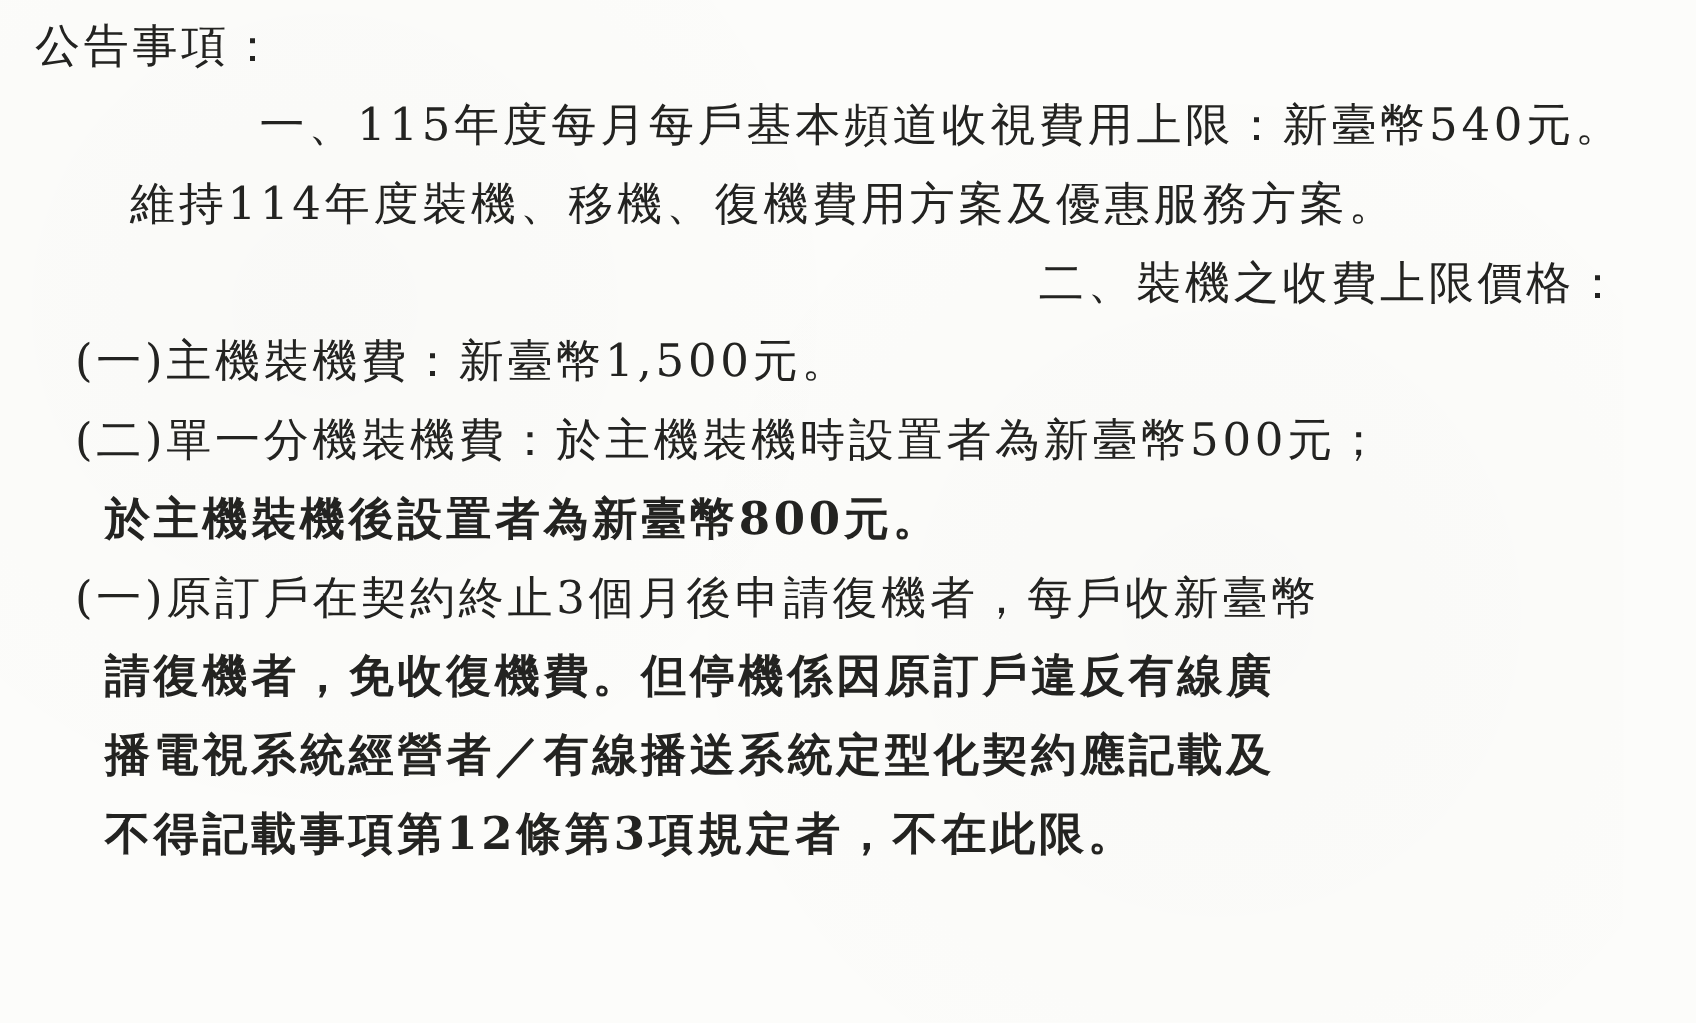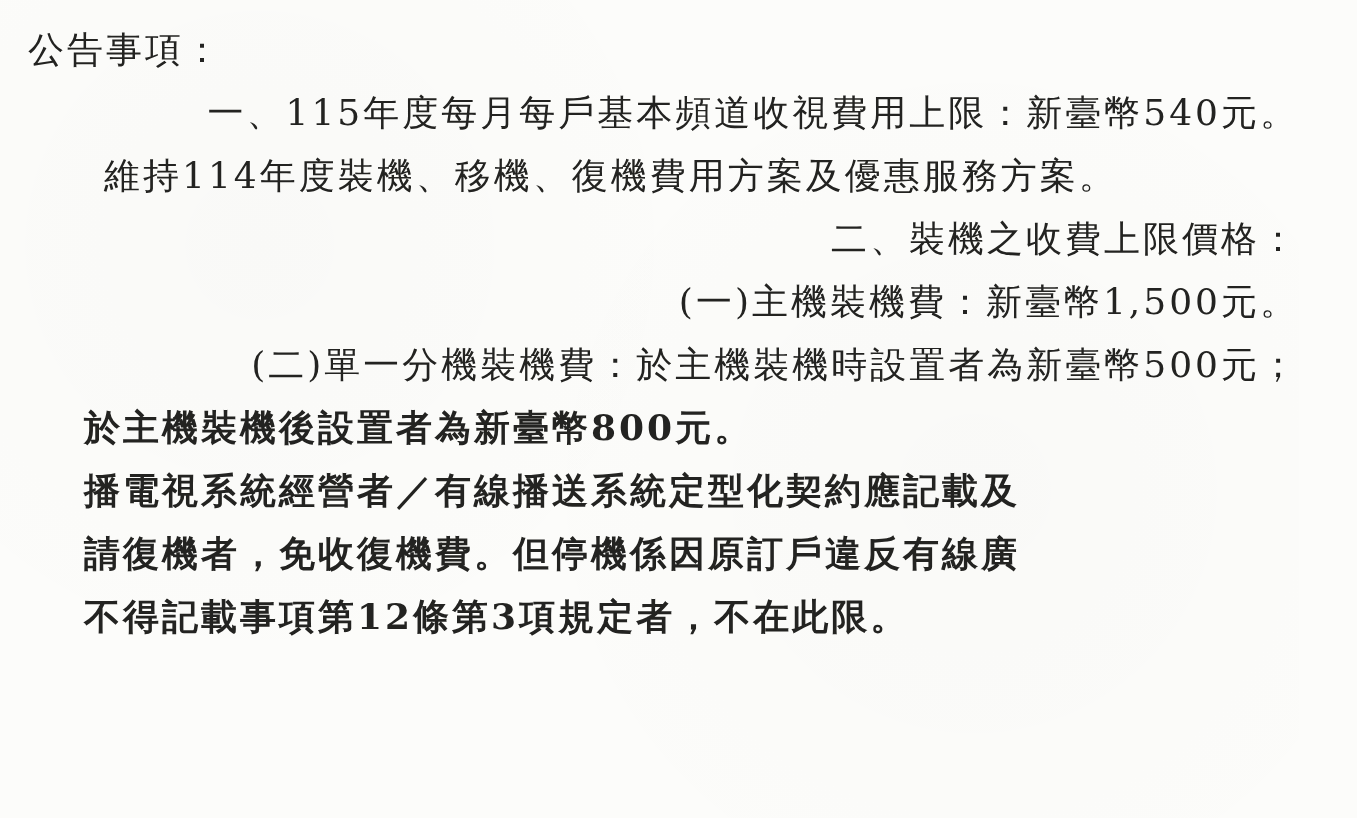--- a/index.html
+++ b/index.html
@@ -12,47 +12,48 @@
     background: #fcfcfa;
     overflow: hidden;
     font-family: "DejaVu Serif", "Liberation Serif", serif;
     color: #232321;
   }
   .page {
     position: relative;
     width: 1299px;
     height: 818px;
     box-sizing: border-box;
-    padding-top: 18px;
+    padding-top: 6px;
     background:
       radial-gradient(circle at 20% 30%, rgba(0,0,0,0.012), transparent 40%),
       radial-gradient(circle at 75% 60%, rgba(0,0,0,0.012), transparent 45%),
       #fcfcfa;
   }
   .line {
     font-size: 36px;
     line-height: 63px;
     letter-spacing: 3px;
     white-space: nowrap;
     font-weight: 400;
   }
   
   .ind-0  { margin-left: 28px;  }  
   .ind-1  { margin-left: 84px; text-align: right;  }  
   .ind-1c { margin-left: 104px; }  
-  .ind-2  { margin-left: 76px; text-align: right; }  
+  .ind-2  { margin-left: 60px; }  
   .ind-2c { margin-left: 84px; font-weight: bold; }  
 </style>
 </head>
 <body>
 
 <div class="page">
   <div class="line ind-0">公告事項：</div>
   <div class="line ind-1">一、115年度每月每戶基本頻道收視費用上限：新臺幣540元。</div>
   <div class="line ind-1c">維持114年度裝機、移機、復機費用方案及優惠服務方案。</div>
   <div class="line ind-1">二、裝機之收費上限價格：</div>
   <div class="line ind-2">(一)主機裝機費：新臺幣1,500元。</div>
   <div class="line ind-2">(二)單一分機裝機費：於主機裝機時設置者為新臺幣500元；</div>
   <div class="line ind-2c">於主機裝機後設置者為新臺幣800元。</div>
+  <div class="line ind-2">(一)原訂戶在契約終止3個月後申請復機者，每戶收新臺幣</div>
+  <div class="line ind-2c">請復機者，免收復機費。但停機係因原訂戶違反有線廣</div>
   <div class="line ind-2c">播電視系統經營者／有線播送系統定型化契約應記載及</div>
-  <div class="line ind-2c">請復機者，免收復機費。但停機係因原訂戶違反有線廣</div>
   <div class="line ind-2c">不得記載事項第12條第3項規定者，不在此限。</div>
 </div>
 
 </body></html>

